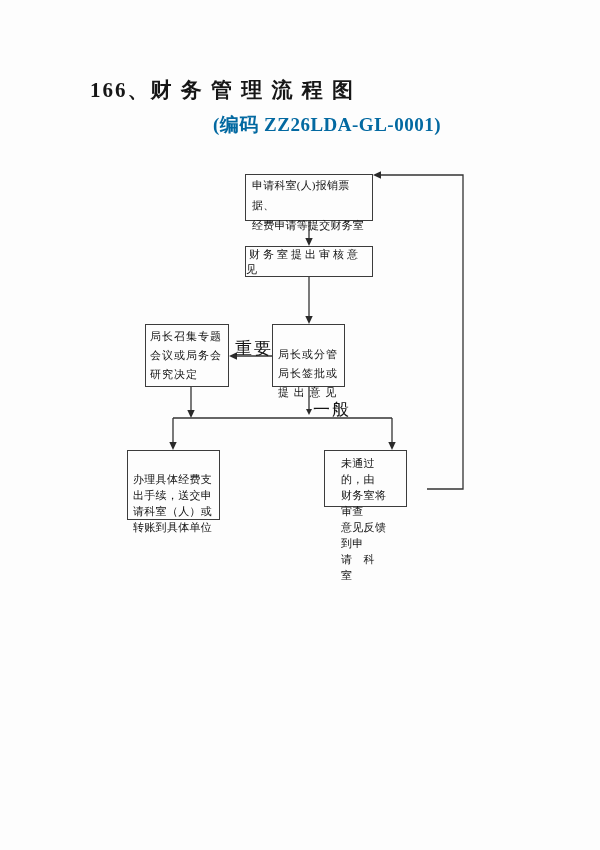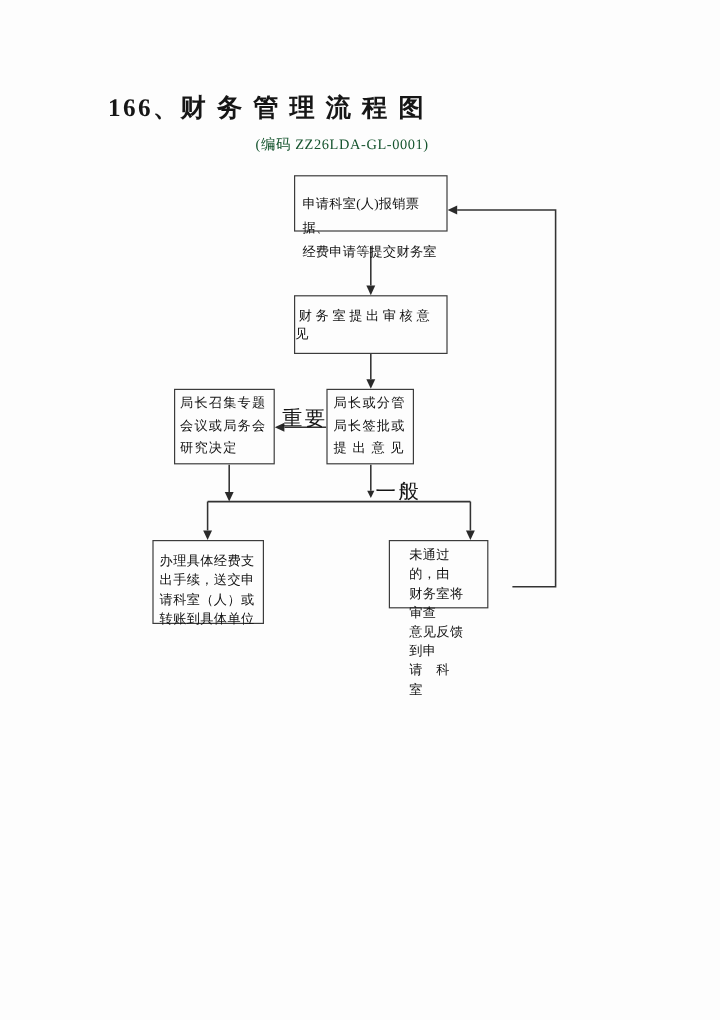--- a/index.html
+++ b/index.html
@@ -16,24 +16,24 @@
   .title {
     position: absolute; left: 90px; top: 76px;
     margin: 0;
     font-size: 21px; font-weight: bold;
     letter-spacing: 2px;
     white-space: pre;
     color: #161616;
   }
   .code {
     position: absolute; left: 213px; top: 112px;
-    font-size: 12px; font-weight: normal;
+    font-size: 19px; font-weight: bold;
     letter-spacing: 0.5px;
     white-space: pre;
-    color: #14532d;
+    color: #0369a1;
   }
 
   .connectors {
     position: absolute; left: 0; top: 0;
     width: 600px; height: 850px;
     pointer-events: none;
   }
   .connectors line, .connectors polyline {
     stroke: #333; stroke-width: 1.3; fill: none;
   }
@@ -42,39 +42,39 @@
   .fc-box {
     position: absolute;
     border: 1px solid #3c3c3c;
     background: #fdfdfd;
     box-sizing: border-box;
     font-size: 11px;
     white-space: pre-line;
     color: #111;
   }
   .box-submit {
-    left: 245px; top: 146px; width: 128px; height: 47px;
-    padding: 13px 6px; line-height: 20px; letter-spacing: 0.2px;
+    left: 245px; top: 174px; width: 128px; height: 47px;
+    padding: 0 6px; line-height: 20px; letter-spacing: 0.2px;
   }
   .box-review {
-    left: 245px; top: 246px; width: 128px; height: 49px;
+    left: 245px; top: 246px; width: 128px; height: 31px;
     display: flex; align-items: center; justify-content: center;
     letter-spacing: 3px; text-indent: 3px;
   }
   .box-meeting {
     left: 145px; top: 324px; width: 84px; height: 63px;
     padding: 2px 4px; line-height: 19px; letter-spacing: 1px;
   }
   .box-approve {
     left: 272px; top: 324px; width: 73px; height: 63px;
-    padding: 2px 5px; line-height: 19px; letter-spacing: 1px;
+    padding: 20px 5px; line-height: 19px; letter-spacing: 1px;
   }
   .box-handle {
     left: 127px; top: 450px; width: 93px; height: 70px;
-    padding: 9px 5px; line-height: 16px; letter-spacing: 0.3px;
+    padding: 20px 5px; line-height: 16px; letter-spacing: 0.3px;
   }
   .box-feedback {
     left: 324px; top: 450px; width: 83px; height: 57px;
     padding: 4px 16px; line-height: 16px; letter-spacing: 0.3px;
   }
 
   .edge-label {
     position: absolute;
     font-size: 17px;
     letter-spacing: 2px;

